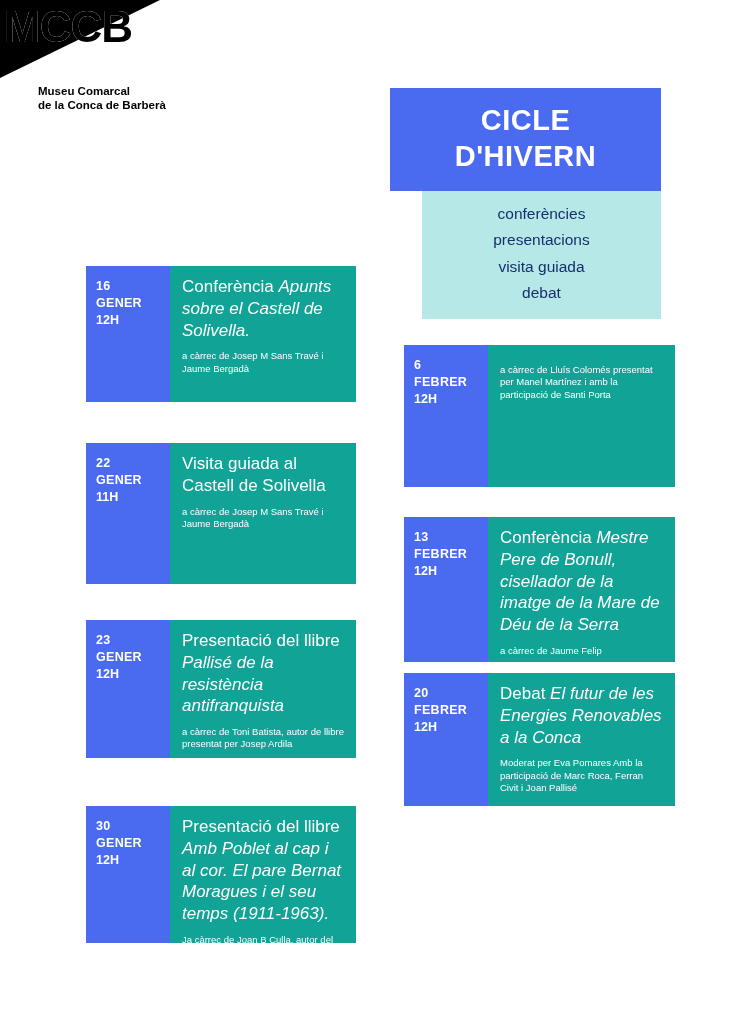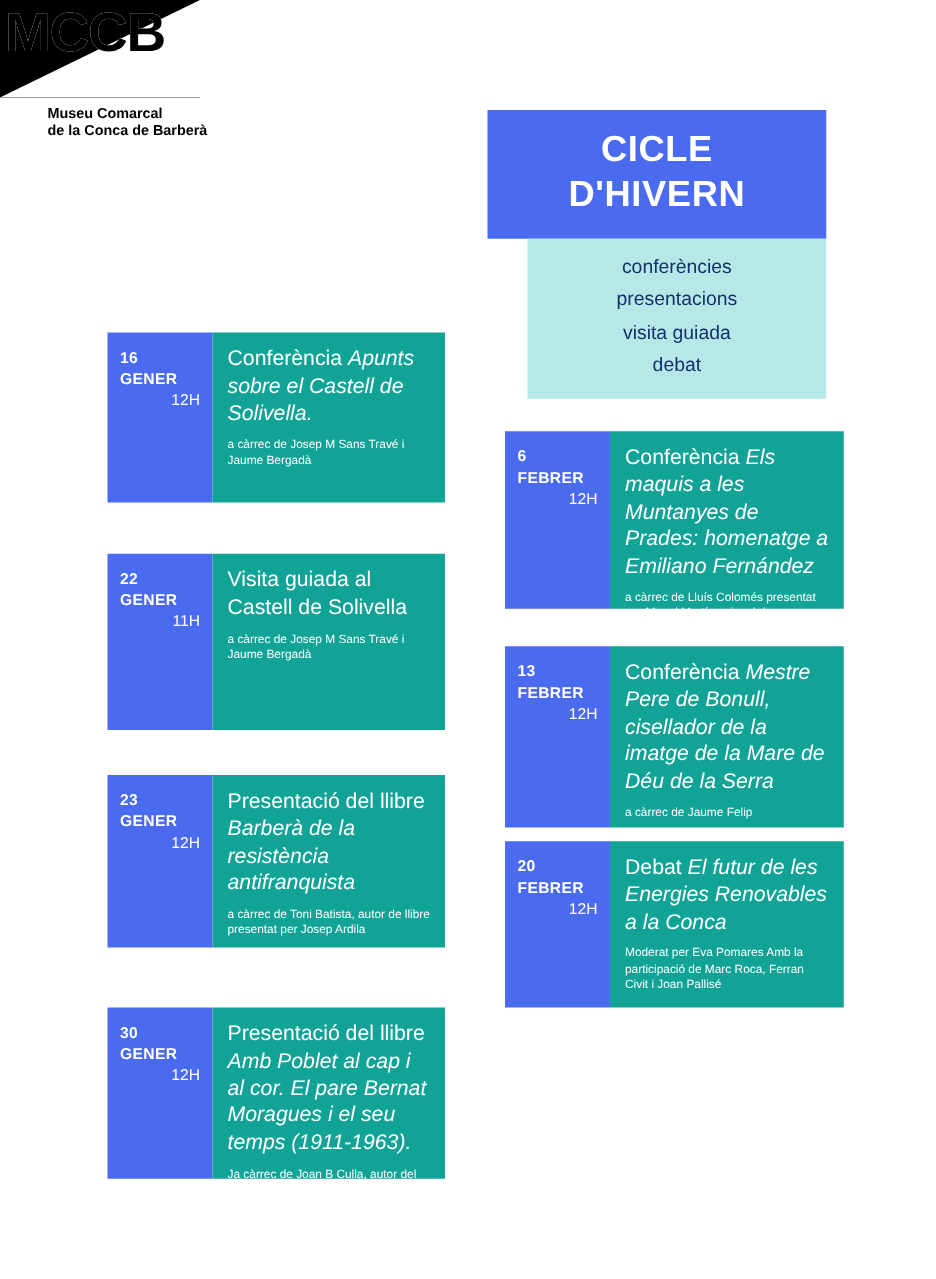--- a/index.html
+++ b/index.html
@@ -109,22 +109,21 @@
     padding: 12px 10px 8px 10px;
     flex: 0 0 auto;
     font-size: 12.5px;
     line-height: 1.35;
   }
   .ev-date .day {
     font-weight: bold;
     letter-spacing: 0.3px;
   }
   .ev-date .hour {
-    font-weight: normal;
-    text-align: right;
+    font-weight: bold;
   }
   .ev-body {
     background: #11a396;
     color: #ffffff;
     box-sizing: border-box;
     padding: 10px 12px 10px 12px;
     flex: 1 1 auto;
   }
   .ev-title {
     font-size: 17px;
@@ -195,21 +194,21 @@
     <div class="ev-note">a càrrec de Josep M Sans Travé i Jaume Bergadà</div>
   </div>
 </div>
 
 <div class="event col-left" style="top:620px; height:138px;">
   <div class="ev-date">
     <div class="day">23 GENER</div>
     <div class="hour">12H</div>
   </div>
   <div class="ev-body">
-    <div class="ev-title"><span>Presentació del llibre </span><em>Barberà de la resistència antifranquista</em></div>
+    <div class="ev-title"><span>Presentació del llibre </span><em>Pallisé de la resistència antifranquista</em></div>
     <div class="ev-note">a càrrec de Toni Batista, autor de llibre presentat per Josep Ardila</div>
   </div>
 </div>
 
 <div class="event col-left" style="top:806px; height:137px;">
   <div class="ev-date">
     <div class="day">30 GENER</div>
     <div class="hour">12H</div>
   </div>
   <div class="ev-body">
@@ -217,21 +216,20 @@
     <div class="ev-note">Ja càrrec de Joan B Culla, autor del llibre presentat per Francesc Vila</div>
   </div>
 </div>
 
 <div class="event col-right" style="top:345px; height:142px;">
   <div class="ev-date">
     <div class="day">6  FEBRER</div>
     <div class="hour">12H</div>
   </div>
   <div class="ev-body">
-    <div class="ev-title"><span>Conferència </span><em>Els maquis a les Muntanyes de Prades: homenatge a Emiliano Fernández</em></div>
     <div class="ev-note">a càrrec de Lluís Colomés presentat per Manel Martínez i amb la participació de Santi Porta</div>
   </div>
 </div>
 
 <div class="event col-right" style="top:517px; height:145px;">
   <div class="ev-date">
     <div class="day">13  FEBRER</div>
     <div class="hour">12H</div>
   </div>
   <div class="ev-body">

